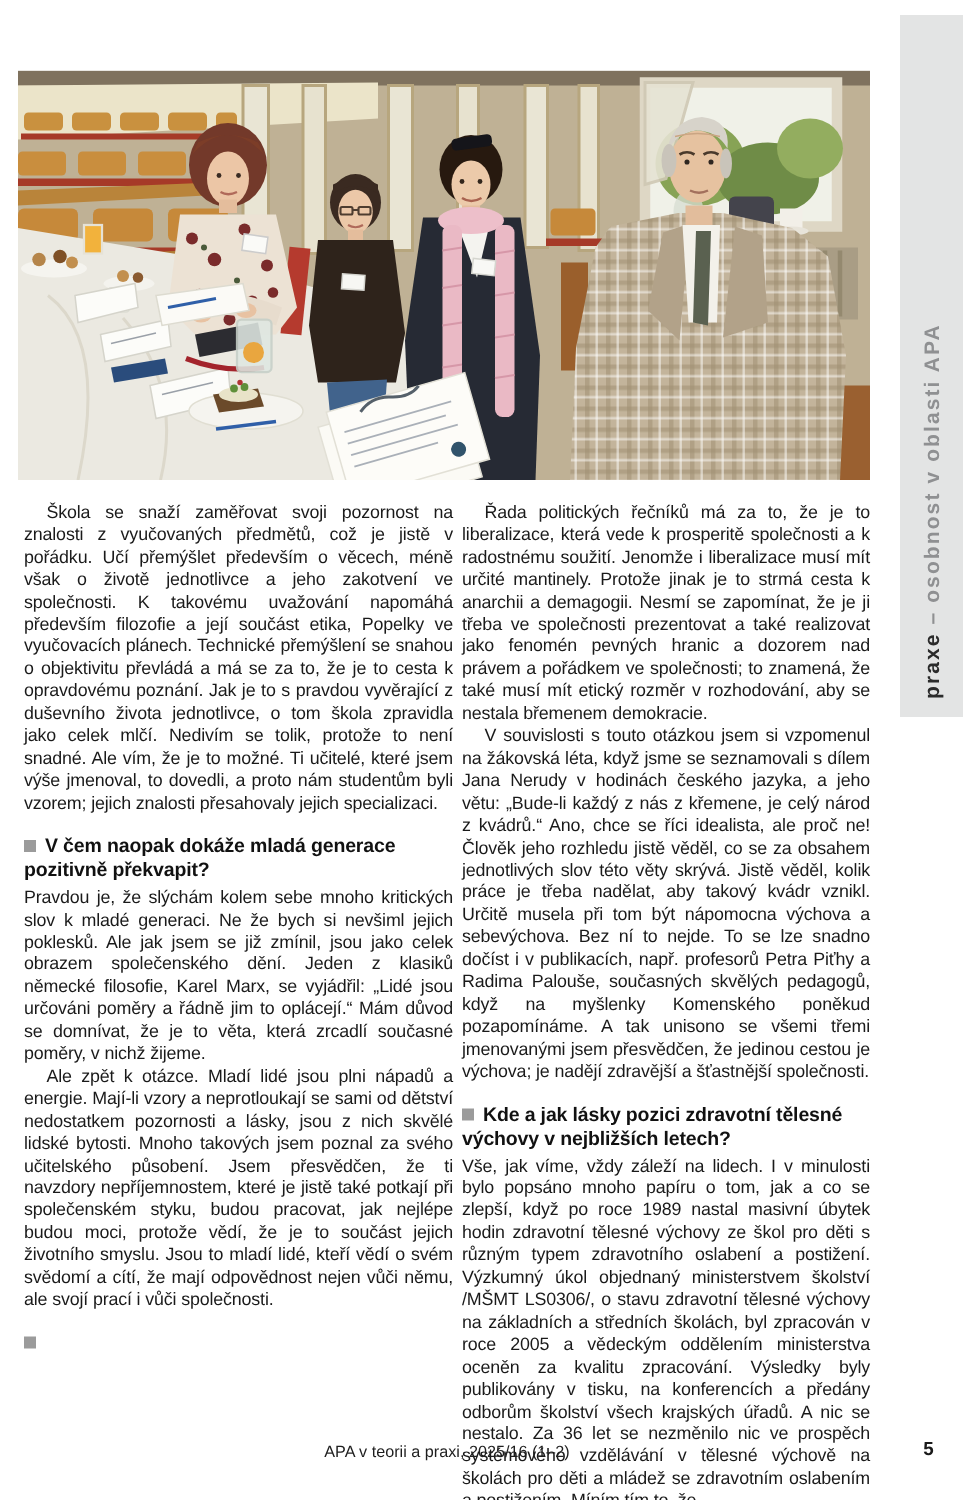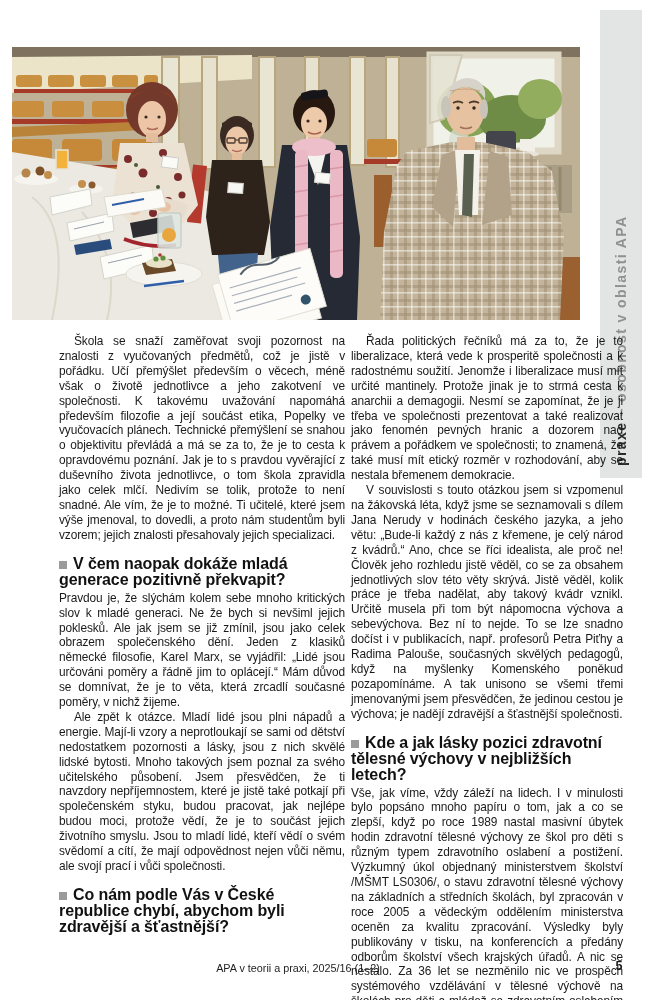--- a/index.html
+++ b/index.html
@@ -13,27 +13,27 @@
   
   .side-tab{position:absolute;left:600px;top:10px;width:42px;height:468px;background:#e3e4e4;}
   .side-tab .rot{position:absolute;left:0;top:468px;width:468px;height:42px;
       transform:rotate(-90deg);transform-origin:0 0;
       line-height:42px;padding-left:12px;white-space:nowrap;box-sizing:border-box;
       font-weight:bold;font-size:14px;letter-spacing:1.4px;}
   .side-tab .s-primary{color:#2b2b2b;}
   .side-tab .s-secondary{color:#8f9092;}
 
   
-  .col{position:absolute;top:334px;margin-left:43px;}
+  .col{position:absolute;top:334px;}
   .col-left{left:16px;width:286px;}
   .col-right{left:308px;width:272px;}
   p.body{margin:0;font-size:11.9px;line-height:14.9px;letter-spacing:-0.1px;
          text-align:justify;color:#1a1a1a;}
   p.indent{text-indent:15px;}
-  h3.q{margin:13px 0 3px 0;font-size:16px;line-height:16px;font-weight:bold;color:#111111;
+  h3.q{margin:13px 0 3px 0;font-size:13px;line-height:16px;font-weight:bold;color:#111111;
        letter-spacing:-0.1px;}
   .bullet{display:inline-block;width:8px;height:8px;background:#9b9b9b;margin-right:6px;}
 
   
   .footer{position:absolute;left:16px;top:962px;width:564px;text-align:center;
           font-size:10.8px;color:#1e1e1e;}
   .pagenum{position:absolute;left:606px;top:959px;width:26px;text-align:center;
            font-weight:bold;font-size:12.5px;color:#1a1a1a;}
 </style>
 </head>
@@ -253,21 +253,21 @@
     <div class="rot">
       <span class="s-primary">praxe</span><span class="s-secondary"> – </span><span class="s-secondary">osobnost v oblasti APA</span>
     </div>
   </div>
 
   <div class="col col-left">
     <p class="body indent">Škola se snaží zaměřovat svoji pozornost na znalosti z vyučovaných předmětů, což je jistě v pořádku. Učí přemýšlet především o věcech, méně však o životě jednotlivce a jeho zakotvení ve společnosti. K takovému uvažování napomáhá především filozofie a její součást etika, Popelky ve vyučovacích plánech. Technické přemýšlení se snahou o objektivitu převládá a má se za to, že je to cesta k opravdovému poznání. Jak je to s pravdou vyvěrající z duševního života jednotlivce, o tom škola zpravidla jako celek mlčí. Nedivím se tolik, protože to není snadné. Ale vím, že je to možné. Ti učitelé, které jsem výše jmenoval, to dovedli, a proto nám studentům byli vzorem; jejich znalosti přesahovaly jejich specializaci.</p>
     <h3 class="q"><span class="bullet"></span><span>V čem naopak dokáže mladá generace pozitivně překvapit?</span></h3>
     <p class="body">Pravdou je, že slýchám kolem sebe mnoho kritických slov k mladé generaci. Ne že bych si nevšiml jejich poklesků. Ale jak jsem se již zmínil, jsou jako celek obrazem společenského dění. Jeden z klasiků německé filosofie, Karel Marx, se vyjádřil: „Lidé jsou určováni poměry a řádně jim to oplácejí.“ Mám důvod se domnívat, že je to věta, která zrcadlí současné poměry, v nichž žijeme.</p>
     <p class="body indent">Ale zpět k otázce. Mladí lidé jsou plni nápadů a energie. Mají-li vzory a neprotloukají se sami od dětství nedostatkem pozornosti a lásky, jsou z nich skvělé lidské bytosti. Mnoho takových jsem poznal za svého učitelského působení. Jsem přesvědčen, že ti navzdory nepříjemnostem, které je jistě také potkají při společenském styku, budou pracovat, jak nejlépe budou moci, protože vědí, že je to součást jejich životního smyslu. Jsou to mladí lidé, kteří vědí o svém svědomí a cítí, že mají odpovědnost nejen vůči němu, ale svojí prací i vůči společnosti.</p>
-    <h3 class="q"><span class="bullet"></span><span>Co nám podle Vás v České republice chybí, abychom byli zdravější a šťastnější?</span></h3>
+    <h3 class="q"><span class="bullet"></span></h3>
   </div>
 
   <div class="col col-right">
     <p class="body indent">Řada politických řečníků má za to, že je to liberalizace, která vede k prosperitě společnosti a k radostnému soužití. Jenomže i liberalizace musí mít určité mantinely. Protože jinak je to strmá cesta k anarchii a demagogii. Nesmí se zapomínat, že je ji třeba ve společnosti prezentovat a také realizovat jako fenomén pevných hranic a dozorem nad právem a pořádkem ve společnosti; to znamená, že také musí mít etický rozměr v rozhodování, aby se nestala břemenem demokracie.</p>
     <p class="body indent">V souvislosti s touto otázkou jsem si vzpomenul na žákovská léta, když jsme se seznamovali s dílem Jana Nerudy v hodinách českého jazyka, a jeho větu: „Bude-li každý z nás z křemene, je celý národ z kvádrů.“ Ano, chce se říci idealista, ale proč ne! Člověk jeho rozhledu jistě věděl, co se za obsahem jednotlivých slov této věty skrývá. Jistě věděl, kolik práce je třeba nadělat, aby takový kvádr vznikl. Určitě musela při tom být nápomocna výchova a sebevýchova. Bez ní to nejde. To se lze snadno dočíst i v publikacích, např. profesorů Petra Piťhy a Radima Palouše, současných skvělých pedagogů, když na myšlenky Komenského poněkud pozapomínáme. A tak unisono se všemi třemi jmenovanými jsem přesvědčen, že jedinou cestou je výchova; je nadějí zdravější a šťastnější společnosti.</p>
     <h3 class="q"><span class="bullet"></span><span>Kde a jak lásky pozici zdravotní tělesné výchovy v nejbližších letech?</span></h3>
     <p class="body">Vše, jak víme, vždy záleží na lidech. I v minulosti bylo popsáno mnoho papíru o tom, jak a co se zlepší, když po roce 1989 nastal masivní úbytek hodin zdravotní tělesné výchovy ze škol pro děti s různým typem zdravotního oslabení a postižení. Výzkumný úkol objednaný ministerstvem školství /MŠMT LS0306/, o stavu zdravotní tělesné výchovy na základních a středních školách, byl zpracován v roce 2005 a vědeckým oddělením ministerstva oceněn za kvalitu zpracování. Výsledky byly publikovány v tisku, na konferencích a předány odborům školství všech krajských úřadů. A nic se nestalo. Za 36 let se nezměnilo nic ve prospěch systémového vzdělávání v tělesné výchově na školách pro děti a mládež se zdravotním oslabením a postižením. Míním tím to, že</p>
   </div>
 
   <div class="footer">

